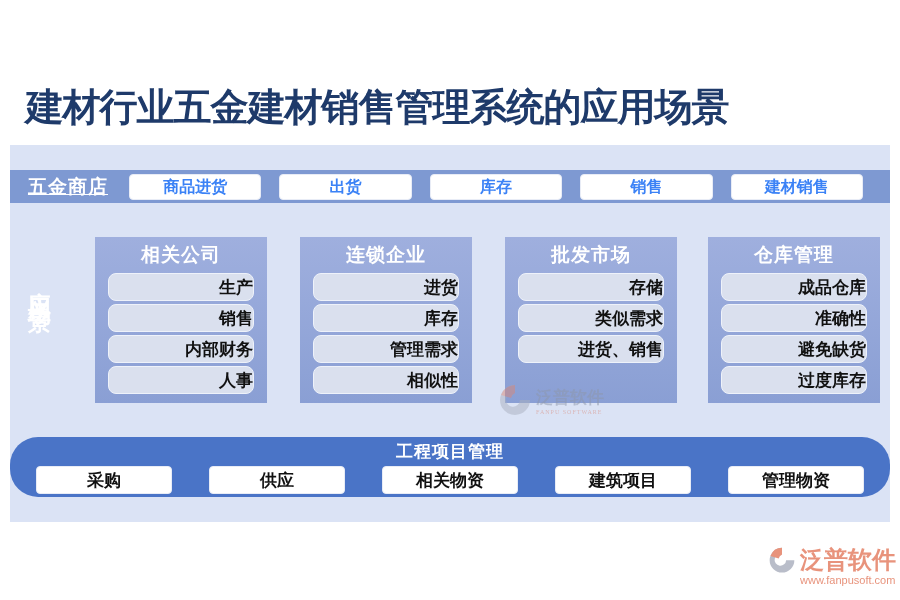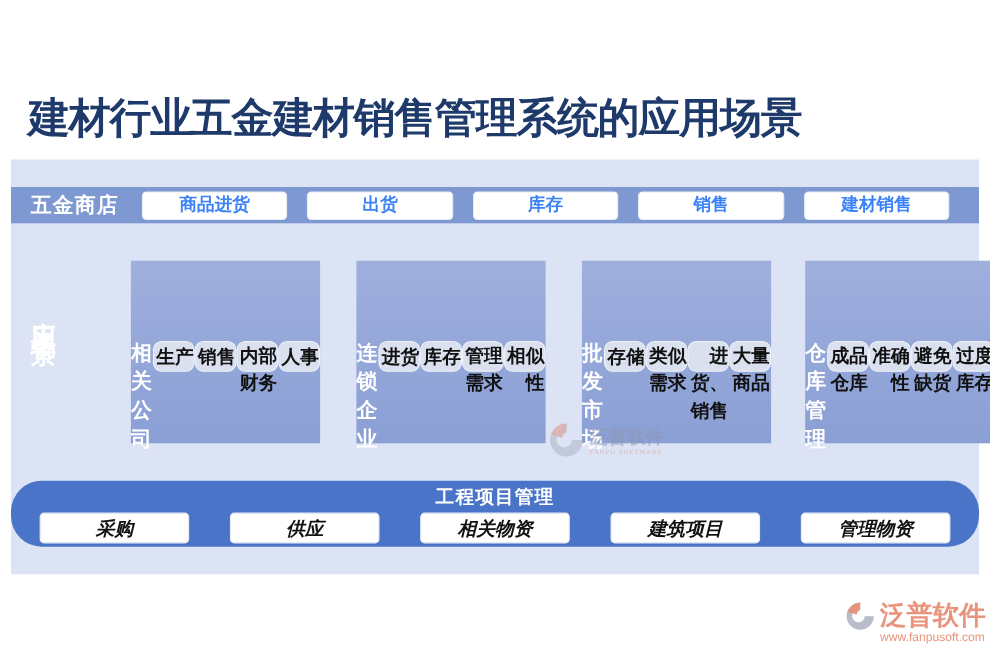--- a/index.html
+++ b/index.html
@@ -24,43 +24,42 @@
   }
 
   
   .store-band {
     position: absolute; left: 0; top: 25px; width: 880px; height: 33px;
     background: #7e99d2; display: flex; align-items: center;
     padding: 0 18px 0 18px;
   }
   .store-label {
     color: #ffffff; font-size: 19px; font-weight: bold; white-space: nowrap;
-    margin-right: 12px; letter-spacing: 1px;
+    margin-right: 12px; letter-spacing: 1px; text-decoration: underline;
   }
   .store-btn {
     flex: 1; height: 26px; margin-left: 9px; margin-right: 9px;
     background: #ffffff; border: 1px solid #e8ecf6; border-radius: 4px;
     font-family: inherit; font-size: 16px; font-weight: bold; color: #3b82f6;
     cursor: pointer; line-height: 24px; text-align: center; padding: 0;
   }
 
   
   .side-label {
     position: absolute; left: 14px; top: 128px;
     writing-mode: vertical-rl; text-orientation: upright;
     color: #ffffff; font-size: 23px; font-weight: bold; letter-spacing: 6px;
   }
 
   
   .col {
     position: absolute; top: 92px; height: 166px; width: 172px;
     background: linear-gradient(#9fafde, #8a9fd4);
-    display: flex; flex-direction: row; align-items: center;
+    display: flex; flex-direction: column; align-items: center;
     padding-top: 5px;
-    margin-left: 24px;
   }
   .col-1 { left: 85px; }
   .col-2 { left: 290px; }
   .col-3 { left: 495px; }
   .col-4 { left: 698px; }
   .col-header {
     color: #ffffff; font-size: 19px; font-weight: bold; height: 28px;
     line-height: 26px; letter-spacing: 1px;
   }
   .col-btn {
@@ -80,21 +79,21 @@
     text-align: center; color: #ffffff; font-size: 17px; font-weight: bold;
     margin-top: 3px; letter-spacing: 1px;
   }
   .project-btn-row {
     display: flex; justify-content: space-between; padding: 3px 26px 0 26px;
   }
   .project-btn {
     width: 136px; height: 28px;
     background: #ffffff; border: 1px solid #e8ecf6; border-radius: 4px;
     font-family: inherit; font-size: 17px; font-weight: bold; color: #111111;
-    cursor: pointer; line-height: 25px; text-align: center; padding: 0; font-style: italic;
+    cursor: pointer; line-height: 25px; text-align: center; padding: 0;
   }
 
   
   .watermark {
     position: absolute; left: 498px; top: 383px; width: 110px;
     display: flex; align-items: flex-start; opacity: 0.5;
     pointer-events: none;
   }
   .watermark .wm-text { margin-left: 4px; margin-top: 3px; }
   .watermark .wm-name {
@@ -153,21 +152,20 @@
       <button class="col-btn">库存</button>
       <button class="col-btn">管理需求</button>
       <button class="col-btn">相似性</button>
     </div>
 
     <div class="col col-3">
       <div class="col-header">批发市场</div>
       <button class="col-btn">存储</button>
       <button class="col-btn">类似需求</button>
       <button class="col-btn">进货、销售</button>
-      <button class="col-btn">大量商品</button>
     </div>
 
     <div class="col col-4">
       <div class="col-header">仓库管理</div>
       <button class="col-btn">成品仓库</button>
       <button class="col-btn">准确性</button>
       <button class="col-btn">避免缺货</button>
       <button class="col-btn">过度库存</button>
     </div>
 

